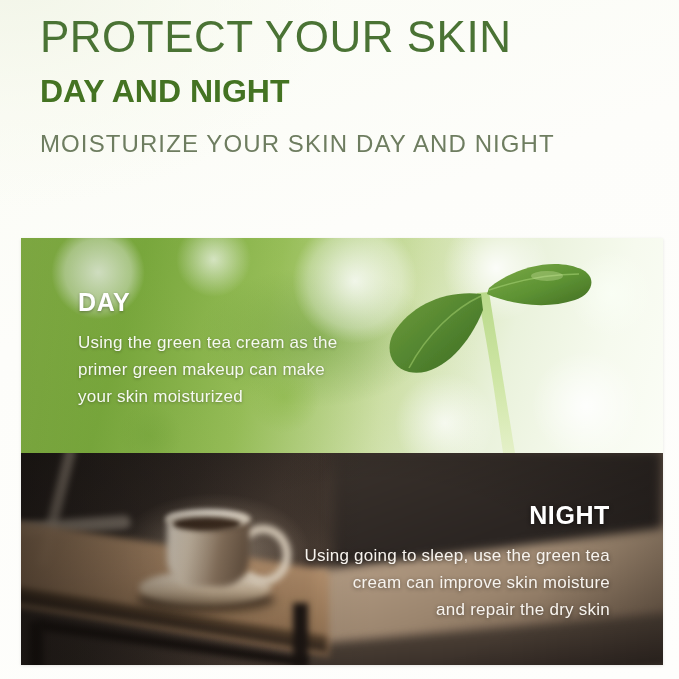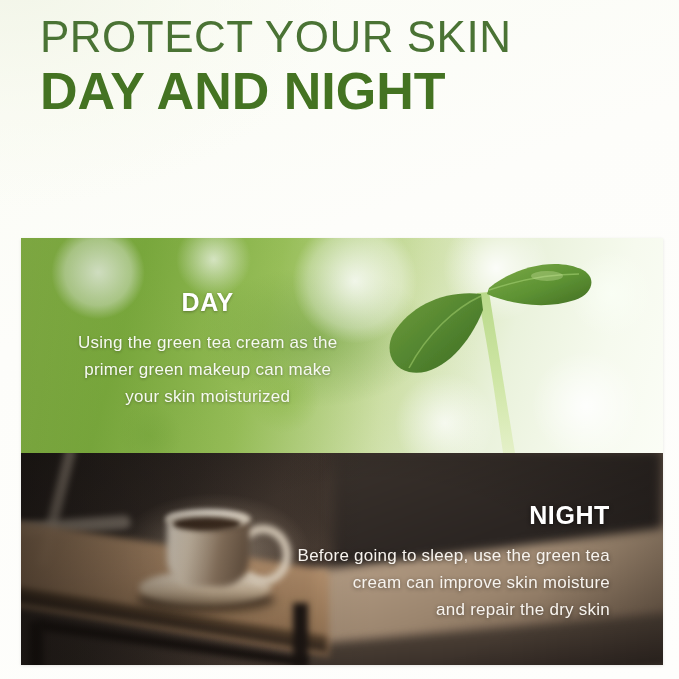--- a/index.html
+++ b/index.html
@@ -32,21 +32,21 @@
   }
   .title-line1 {
     font-size: 44px;
     line-height: 50px;
     font-weight: 300;
     letter-spacing: 0.5px;
     color: #4a7334;
     white-space: nowrap;
   }
   .title-line2 {
-    font-size: 52px;
+    font-size: 32px;
     line-height: 50px;
     font-weight: 700;
     letter-spacing: 0px;
     color: #447322;
     white-space: nowrap;
     margin-top: 4px;
   }
   .subtitle {
     margin-top: 14px;
     font-size: 24px;
@@ -295,21 +295,21 @@
   }
 
   
   .panel-text {
     position: absolute;
     z-index: 5;
   }
   .day-text {
     left: 57px;
     top: 50px;
-    text-align: center;
+    text-align: left;
   }
   .night-text {
     right: 53px;
     top: 48px;
     text-align: right;
   }
   .panel-label {
     font-size: 25px;
     line-height: 29px;
     font-weight: 600;
@@ -336,20 +336,21 @@
   }
 </style>
 </head>
 <body>
 
 <div id="page">
 
   <div class="header">
     <div class="title-line1">PROTECT YOUR SKIN</div>
     <div class="title-line2">DAY AND NIGHT</div>
+    <div class="subtitle">MOISTURIZE YOUR SKIN DAY AND NIGHT</div>
   </div>
 
   <div class="panels">
 
     <div class="panel panel-day">
       <div class="day-overlay"></div>
 
       <svg class="sprout" viewBox="0 0 260 215">
         <defs>
           <linearGradient id="stemGrad" x1="0" y1="0" x2="0" y2="1">
@@ -407,20 +408,20 @@
         <div class="saucer"></div>
         <div class="cup-handle"></div>
         <div class="cup"></div>
         <div class="cup-rim"></div>
         <div class="cup-coffee"></div>
         <div class="night-vignette"></div>
       </div>
 
       <div class="panel-text night-text">
         <div class="panel-label">NIGHT</div>
-        <div class="panel-body">Before going to sleep, use the green tea
+        <div class="panel-body">Using going to sleep, use the green tea
 cream can improve skin moisture
 and repair the dry skin</div>
       </div>
     </div>
 
   </div>
 </div>
 
 </body></html>

